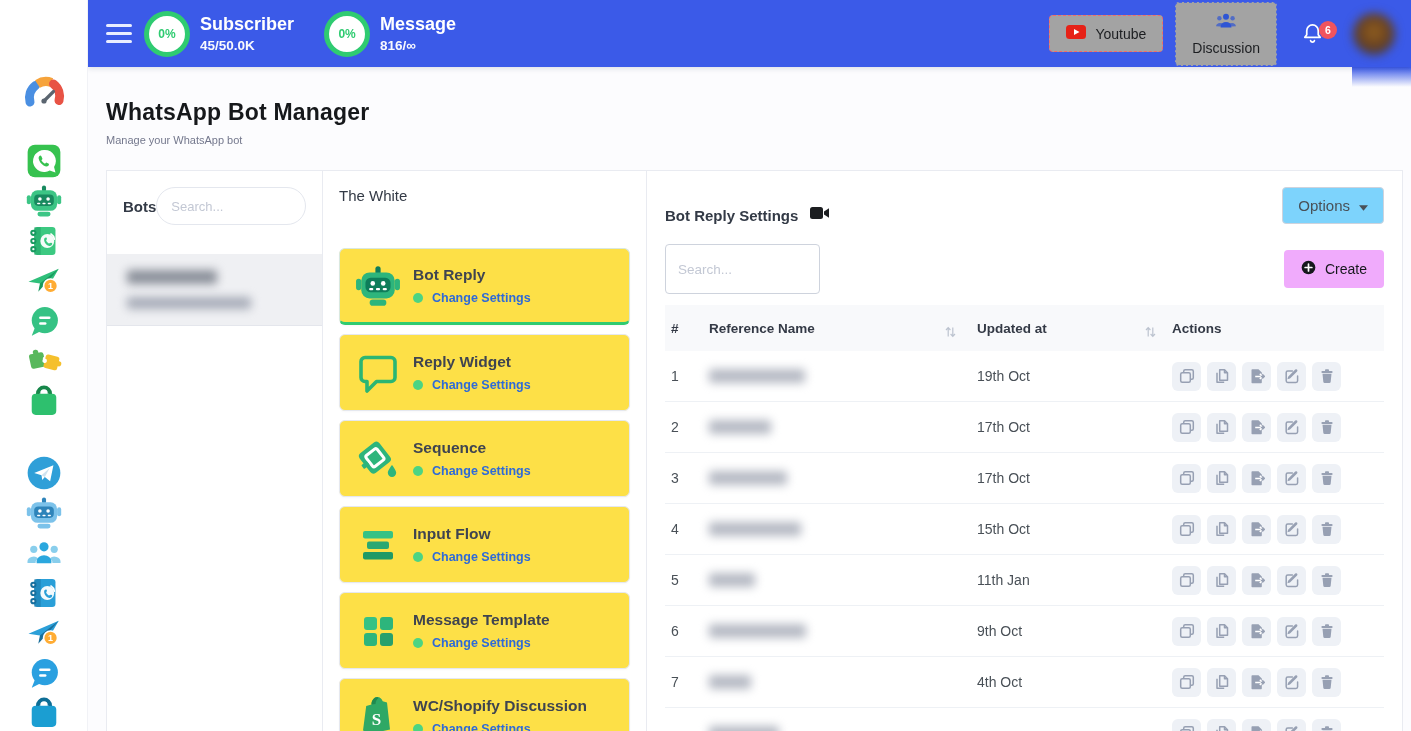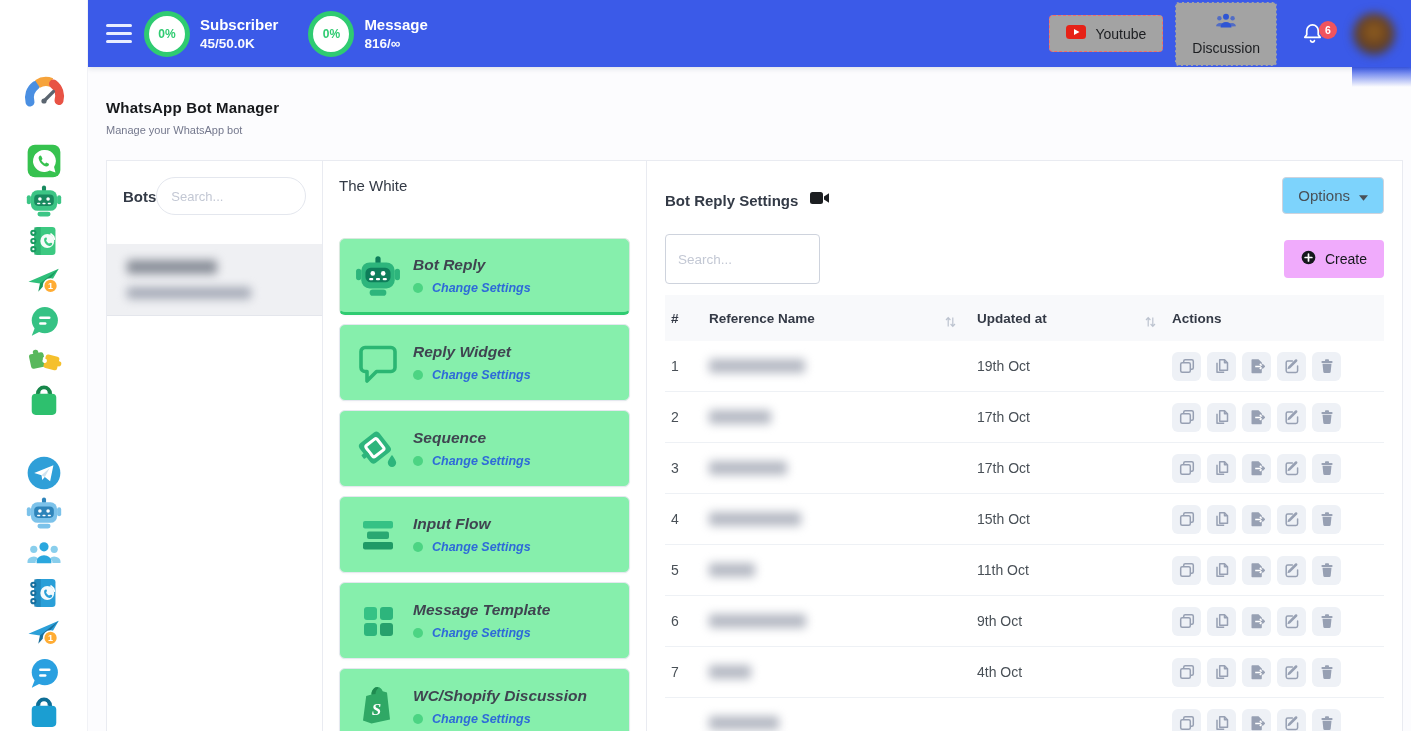--- a/index.html
+++ b/index.html
@@ -16,66 +16,66 @@
   .side-icon.group-gap { margin-top:36px; }
 
   
   .topbar { position:absolute; left:88px; top:0; right:0; height:67px; background:#3b5ae8; display:flex; align-items:center; padding:0 14px 0 18px; z-index:5; box-shadow:0 2px 5px rgba(20,35,70,.12); }
   .hamburger { width:26px; height:19px; display:flex; flex-direction:column; justify-content:space-between; cursor:pointer; }
   .hamburger span { display:block; height:2.6px; background:#e9edff; border-radius:2px; }
   .stat { display:flex; align-items:center; margin-left:12px; }
   .stat + .stat { margin-left:30px; }
   .stat-circle { width:46px; height:46px; border-radius:50%; border:5px solid #2fcb71; background:#fff; display:flex; align-items:center; justify-content:center; font-size:12px; font-weight:bold; color:#2fcb71; }
   .stat-text { margin-left:10px; color:#fff; }
-  .stat-label { font-size:15px; font-weight:bold; }
+  .stat-label { font-size:18px; font-weight:bold; }
   .stat-value { font-size:13.5px; font-weight:bold; margin-top:3px; opacity:.97; }
   .tb-right { margin-left:auto; display:flex; align-items:center; }
   .tb-btn { display:flex; align-items:center; gap:9px; background:#a3a3a3; border-radius:4px; padding:9px 16px; font-size:14px; color:#1c1e21; cursor:pointer; }
   .tb-btn.youtube { border:1.6px dashed #f46a6a; }
   .tb-btn.discussion { border:1.6px dashed #4b66e0; margin-left:12px;flex-direction:column; }
   .bell-wrap { position:relative; margin-left:24px; cursor:pointer; width:24px; height:26px; }
   .bell-badge { position:absolute; top:0; right:-12px; min-width:18px; height:18px; border-radius:50%; background:#f0545e; color:#fff; font-size:10.5px; display:flex; align-items:center; justify-content:center; font-weight:bold; }
   .avatar { width:46px; height:46px; border-radius:50%; margin-left:26px; position:relative; cursor:pointer; }
   .avatar-blob { position:absolute; inset:2px; border-radius:50%; background:radial-gradient(circle at 50% 45%, #91601f 0%, #6e4420 45%, #4a3a3a 70%, rgba(59,90,232,.0) 100%); filter:blur(5px); }
   .avatar-tail { position:absolute; top:67px; right:0; width:59px; height:21px; background:linear-gradient(180deg,#3b5ae8 0%, rgba(59,90,232,0) 95%); z-index:4; }
 
   
   .main { position:absolute; left:88px; top:67px; right:0; bottom:0; background:#fcfcfe; overflow:hidden; }
   .page-head { padding:32px 18px 24px 18px; }
-  .page-title { font-size:15px; font-weight:bold; color:#16181b; letter-spacing:.2px; }
+  .page-title { font-size:23px; font-weight:bold; color:#16181b; letter-spacing:.2px; }
   .page-sub { font-size:11px; color:#74788d; margin-top:8px; }
 
   .panels { margin:0 8px 0 18px; display:flex; background:#fff; border:1px solid #e9ebf1; height:780px; }
 
   
   .col-bots { width:216px; border-right:1px solid #e9ebf1; }
   .bots-head { display:flex; align-items:center; padding:16px 16px 0 16px; }
   .bots-title { font-size:15px; font-weight:bold; color:#333a46; }
   .pill-search { flex:1; height:38px; border:1px solid #e4e7ee; border-radius:19px; padding:0 14px; font-size:13px; color:#495057; outline:none; min-width:0; font-family:inherit; }
   .pill-search::placeholder { color:#c3c8d4; }
   .bot-item { margin-top:29px; background:#eff0f3; border-bottom:1px solid #e4e6ec; padding:16px; cursor:pointer; }
   .blur-line { border-radius:2px; filter:blur(5px); }
   .bot-item .l1 { width:90px; height:14px; background:#8a8f99; margin-left:4px; }
   .bot-item .l2 { width:124px; height:12px; background:#a7acb8; margin-top:13px; margin-left:4px; }
 
   
   .col-menu { width:324px; border-right:1px solid #e9ebf1; padding:16px; }
   .menu-title { font-size:15px; font-weight:normal; color:#333a46; margin-bottom:44px; }
-  .menu-card { height:77px; border:1px solid #e5e8ef; border-radius:6px; margin-bottom:9px; display:flex; align-items:center; padding:0 15px; background:#86efac; box-shadow:0 1px 2px rgba(30,40,60,.03); cursor:pointer;font-style:italic; }
+  .menu-card { height:77px; border:1px solid #e5e8ef; border-radius:6px; margin-bottom:9px; display:flex; align-items:center; padding:0 15px; background:#fde047; box-shadow:0 1px 2px rgba(30,40,60,.03); cursor:pointer; }
   .menu-card.active { border-color:#d9e8df; border-bottom:3px solid #2fcb71; }
   .card-icon { width:46px; height:46px; margin-right:12px; flex:none; }
   .card-icon svg { width:100%; height:100%; display:block; }
   .card-title { font-size:15.5px; font-weight:600; color:#3f4450; }
   .card-link-row { display:flex; align-items:center; gap:9px; margin-top:7px; }
   .dot { width:10px; height:10px; border-radius:50%; background:#4cd483; }
   .card-link { font-size:12.5px; font-weight:bold; color:#2e6ad8; text-decoration:none; cursor:pointer; }
 
   
   .col-settings { flex:1; padding:16px 18px; }
-  .settings-head { display:flex; align-items:center; justify-content:space-between; margin-bottom:20px; }
+  .settings-head { display:flex; align-items:flex-end; justify-content:space-between; margin-bottom:20px; }
   .settings-title-row { display:flex; align-items:center; gap:12px; margin-top:9px; }
   .settings-title { font-size:15px; font-weight:bold; color:#333a46; }
   .options-btn { display:flex; align-items:center; gap:9px; padding:9px 15px; border:1px solid #ced3dd; border-radius:4px; background:#7dd3fc; font-size:15px; color:#495057; cursor:pointer; font-family:inherit; }
   .search-create { display:flex; justify-content:space-between; align-items:center; margin-bottom:11px; }
   .settings-search { width:155px; height:50px; border:1px solid #ced3dd; border-radius:4px; padding:0 12px; font-size:13.5px; color:#495057; outline:none; font-family:inherit; }
   .settings-search::placeholder { color:#c3c8d4; }
   .create-btn { display:flex; align-items:center; gap:9px; background:#f0abfc; border:none; border-radius:4px; padding:10px 17px; font-size:14px; color:#16181d; cursor:pointer; font-family:inherit; }
 
   .table-head { display:flex; align-items:center; background:#f8f9fb; height:46px; font-size:13.5px; font-weight:bold; color:#343a46; }
   .th, .td { position:relative; }
@@ -712,21 +712,21 @@
                     </svg>
                   </span>
                 </button>
               </div>
             </div>
             <div class="t-row">
               <div class="td c-num">5</div>
               <div class="td c-name">
                 <div class="blur-name"></div>
               </div>
-              <div class="td c-date">11th Oct</div>
+              <div class="td c-date">11th Jan</div>
               <div class="td c-actions">
                 <button class="act-btn">
                   <span>
                     <svg viewBox="0 0 16 16" fill="none" stroke="#97a0b3" stroke-width="1.5">
                       <rect x="4.7" y="1.7" width="9.6" height="9.6" rx="1.5"></rect>
                       <rect x="1.7" y="4.7" width="9.6" height="9.6" rx="1.5" fill="#eef1f6"></rect>
                     </svg>
                   </span>
                 </button>
                 <button class="act-btn">

